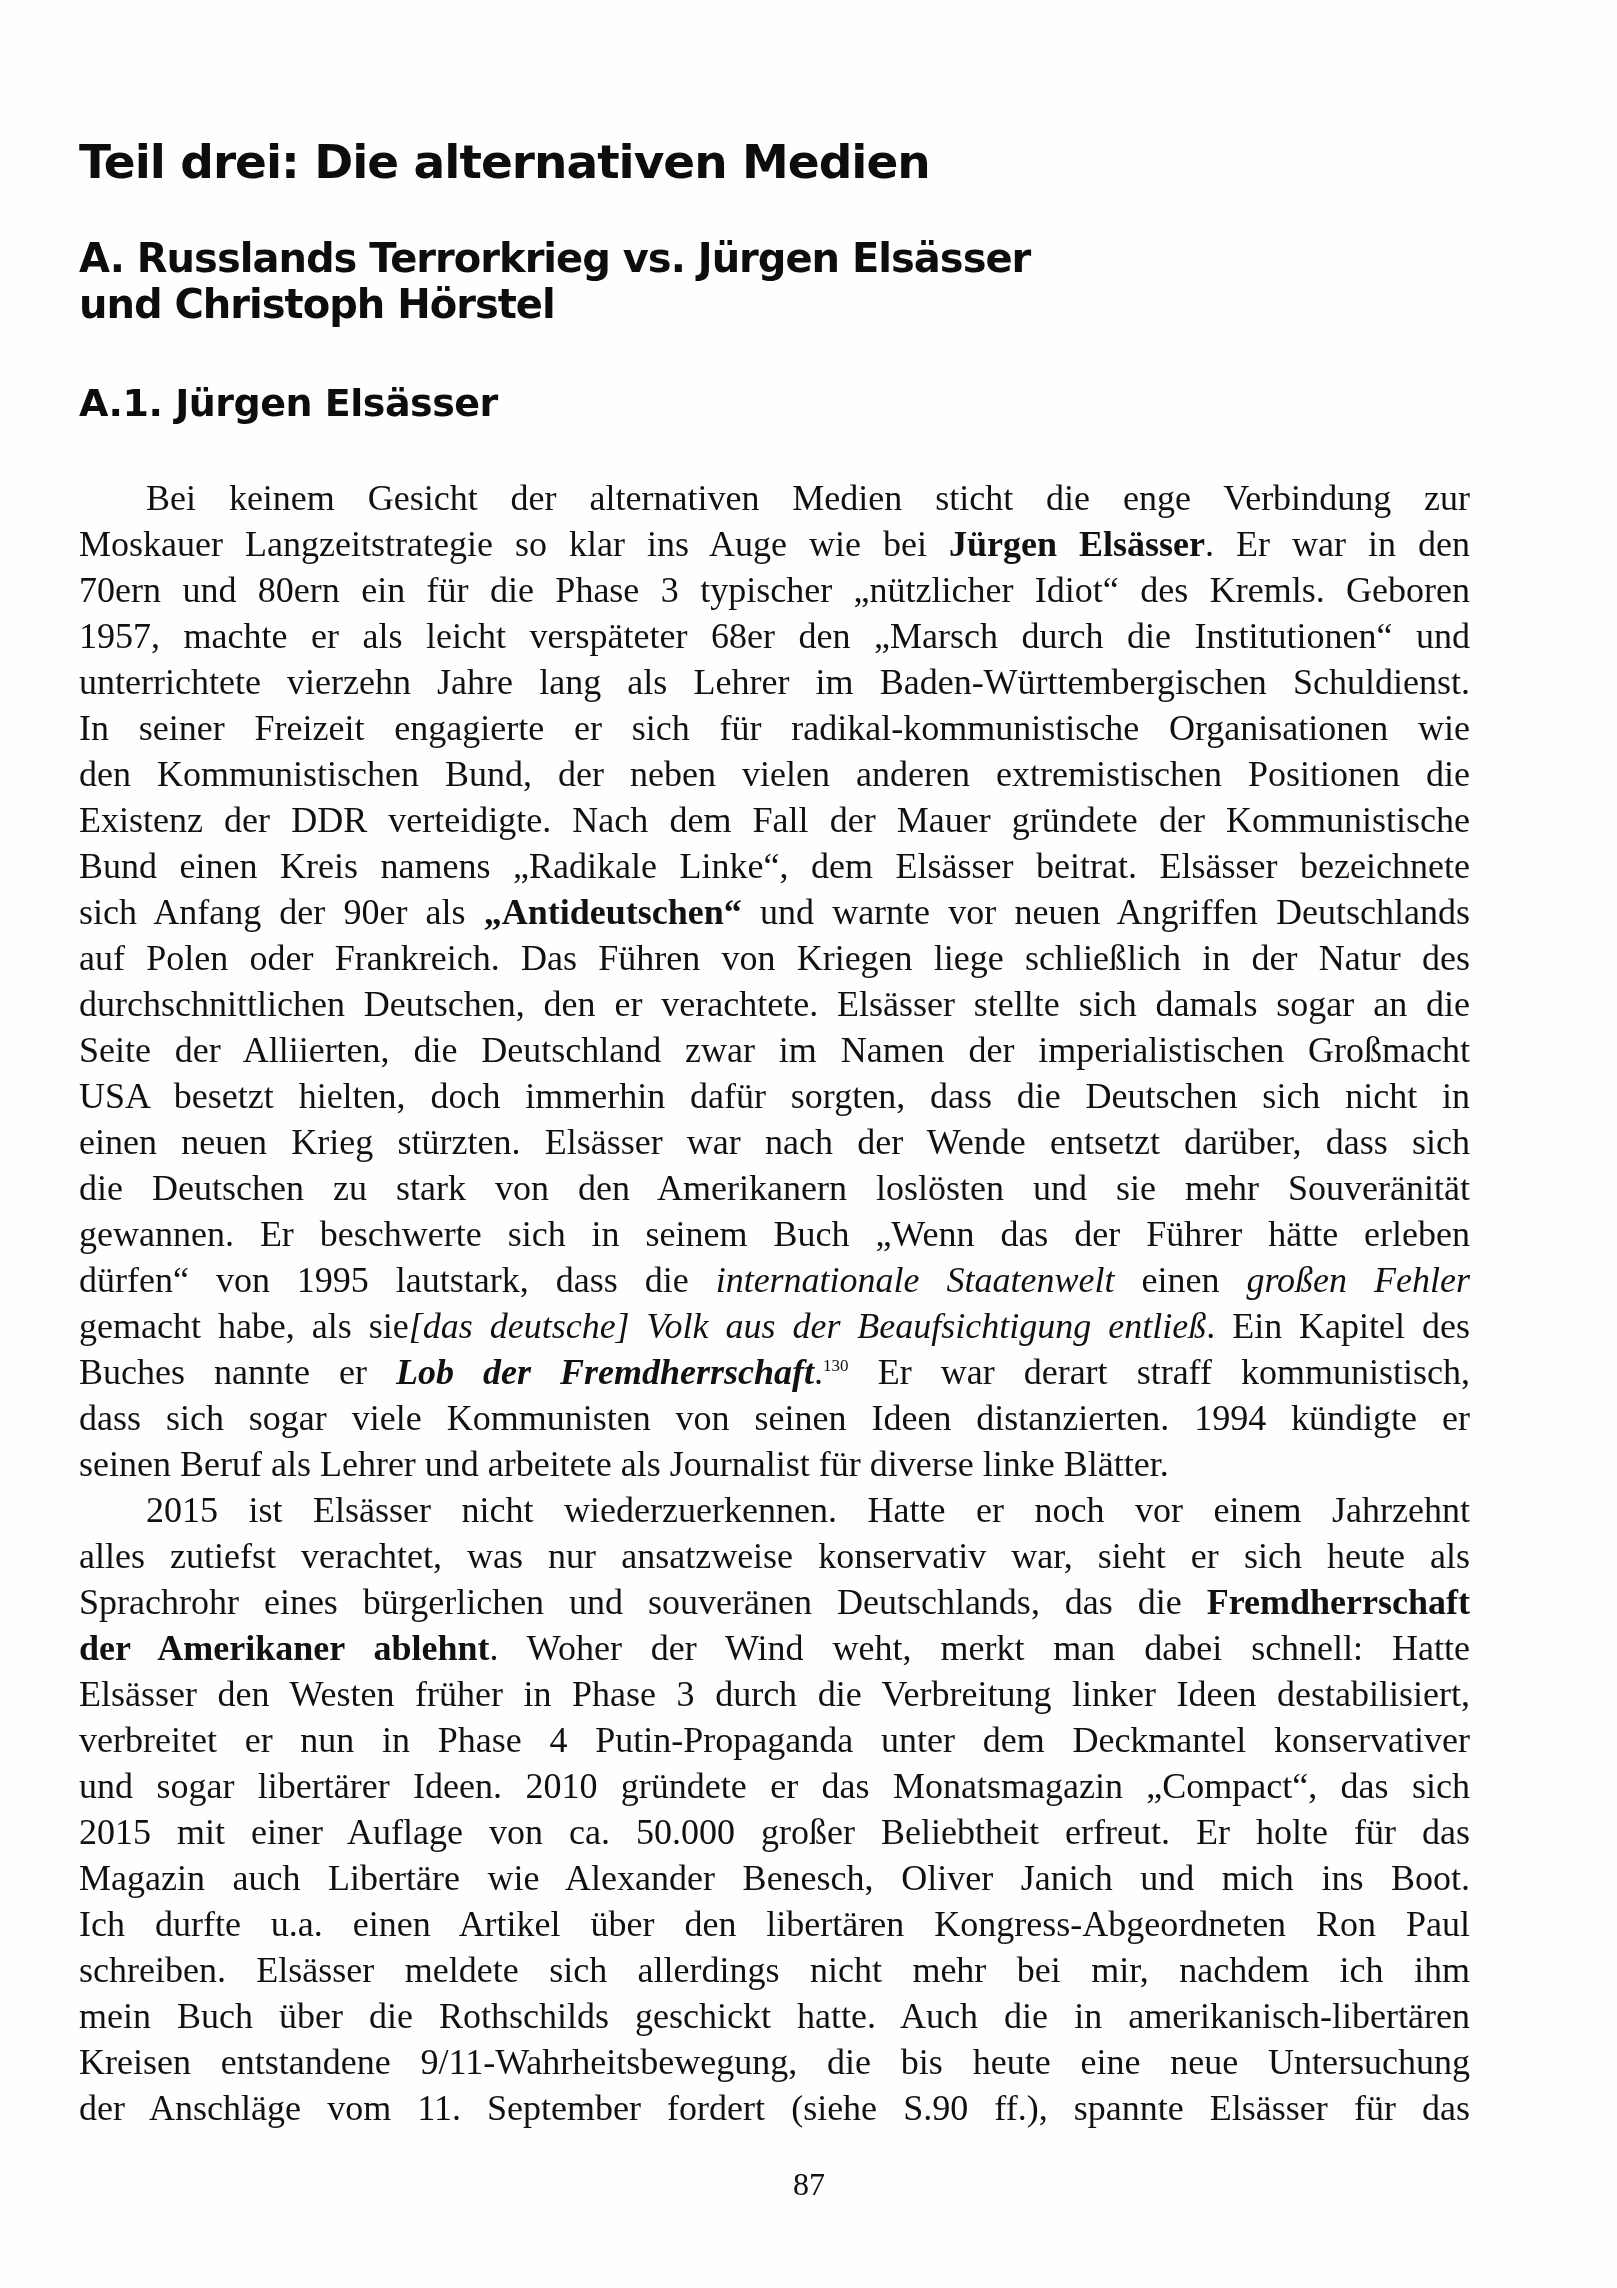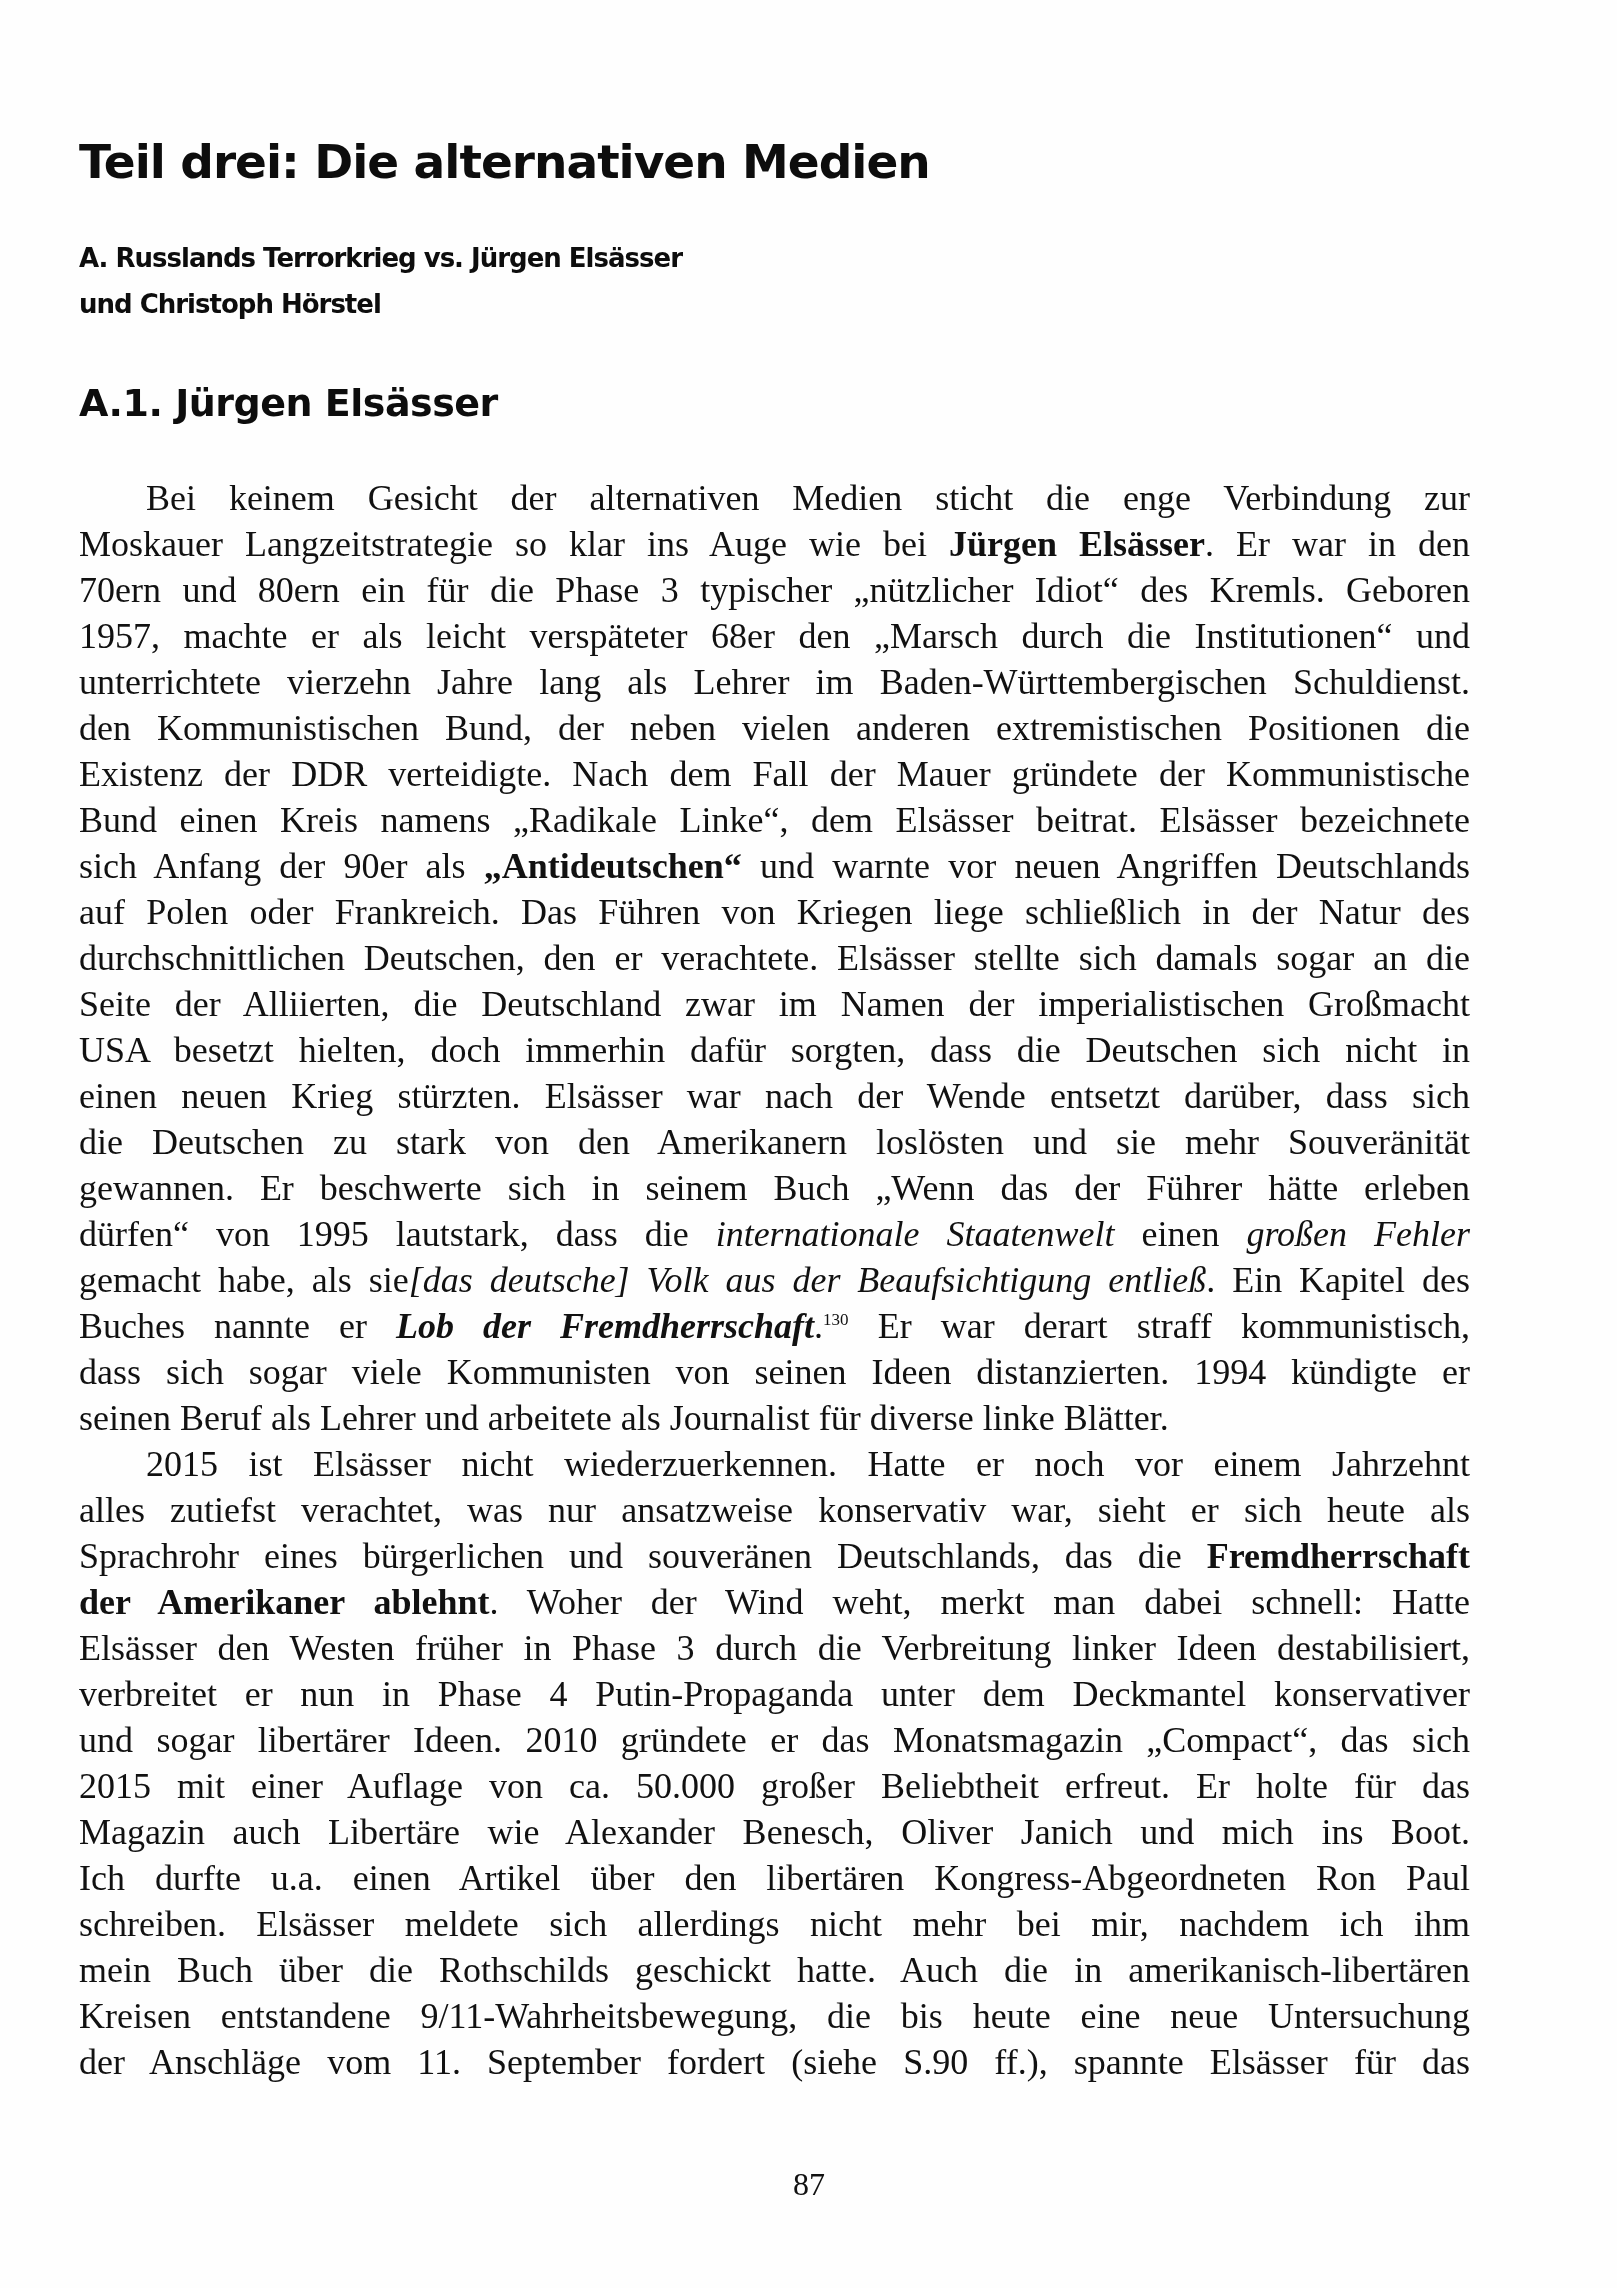--- a/index.html
+++ b/index.html
@@ -1,21 +1,21 @@
 <!DOCTYPE html>
 <html><head>
 <meta charset="utf-8">
 <style>
   html, body { margin: 0; padding: 0; background: #ffffff; }
   body { width: 1618px; height: 2288px; position: relative; overflow: hidden; color: #111; }
   .page { position: absolute; left: 0; top: 0; width: 1618px; height: 2288px; background: #fefefe; }
   .h-part { position: absolute; left: 79px; top: 133px; margin: 0;
     font-family: "DejaVu Sans", sans-serif; font-weight: bold; font-size: 47px; letter-spacing: -1px; line-height: 58px; color: #0d0d0d; text-align: right; }
   .h-section { position: absolute; left: 79px; top: 235px; margin: 0; width: 1153px;
-    font-family: "DejaVu Sans", sans-serif; font-weight: bold; font-size: 26px; letter-spacing: -1px; line-height: 46px; color: #0d0d0d; }
+    font-family: "DejaVu Sans", sans-serif; font-weight: bold; font-size: 40px; letter-spacing: -1px; line-height: 46px; color: #0d0d0d; }
   .h-sub { position: absolute; left: 79px; top: 384px; margin: 0;
     font-family: "DejaVu Sans", sans-serif; font-weight: bold; font-size: 38px; letter-spacing: -0.5px; line-height: 38px; color: #0d0d0d; }
   .body-text { position: absolute; left: 79px; top: 475px; width: 1391px;
     font-family: "Liberation Serif", serif; font-size: 36px; line-height: 46px; color: #111; }
   .line { display: block; height: 46px; white-space: nowrap; text-align: justify; text-align-last: justify; }
   .line.indent { padding-left: 67px; }
   .line.last { text-align-last: left; }
   .b { font-weight: bold; }
   .i { font-style: italic; }
   .bi { font-weight: bold; font-style: italic; }
@@ -34,20 +34,21 @@
   </h2>
   <h3 class="h-sub">A.1. Jürgen Elsässer</h3>
 
   <div class="body-text" id="body-text">
       <div>
         <span class="line indent"><span>Bei keinem Gesicht der alternativen Medien sticht die enge Verbindung zur</span></span>
         <span class="line"><span>Moskauer Langzeitstrategie so klar ins Auge wie bei </span><span class="b">Jürgen Elsässer</span><span>. Er war in den</span></span>
         <span class="line"><span>70ern und 80ern ein für die Phase 3 typischer „nützlicher Idiot“ des Kremls. Geboren</span></span>
         <span class="line"><span>1957, machte er als leicht verspäteter 68er den „Marsch durch die Institutionen“ und</span></span>
         <span class="line"><span>unterrichtete vierzehn Jahre lang als Lehrer im Baden-Württembergischen Schuldienst.</span></span>
+        <span class="line"><span>In seiner Freizeit engagierte er sich für radikal-kommunistische Organisationen wie</span></span>
         <span class="line"><span>den Kommunistischen Bund, der neben vielen anderen extremistischen Positionen die</span></span>
         <span class="line"><span>Existenz der DDR verteidigte. Nach dem Fall der Mauer gründete der Kommunistische</span></span>
         <span class="line"><span>Bund einen Kreis namens „Radikale Linke“, dem Elsässer beitrat. Elsässer bezeichnete</span></span>
         <span class="line"><span>sich Anfang der 90er als </span><span class="b">„Antideutschen“</span><span> und warnte vor neuen Angriffen Deutschlands</span></span>
         <span class="line"><span>auf Polen oder Frankreich. Das Führen von Kriegen liege schließlich in der Natur des</span></span>
         <span class="line"><span>durchschnittlichen Deutschen, den er verachtete. Elsässer stellte sich damals sogar an die</span></span>
         <span class="line"><span>Seite der Alliierten, die Deutschland zwar im Namen der imperialistischen Großmacht</span></span>
         <span class="line"><span>USA besetzt hielten, doch immerhin dafür sorgten, dass die Deutschen sich nicht in</span></span>
         <span class="line"><span>einen neuen Krieg stürzten. Elsässer war nach der Wende entsetzt darüber, dass sich</span></span>
         <span class="line"><span>die Deutschen zu stark von den Amerikanern loslösten und sie mehr Souveränität</span></span>

